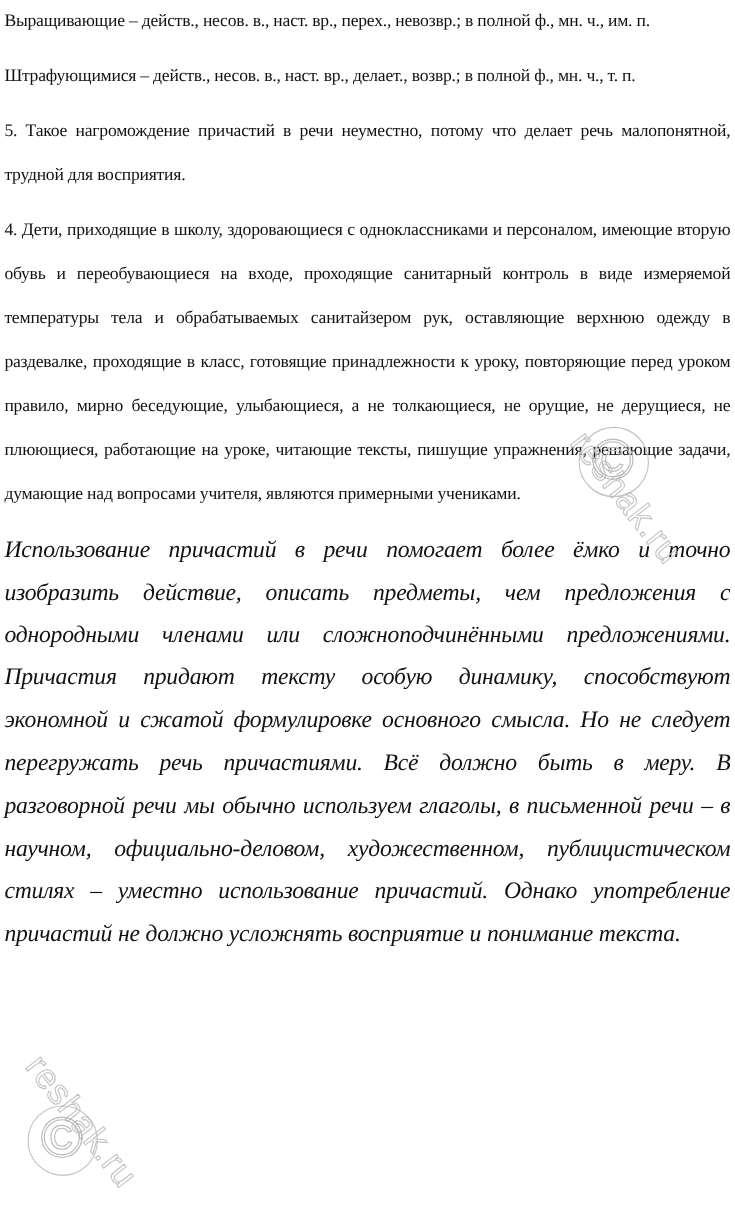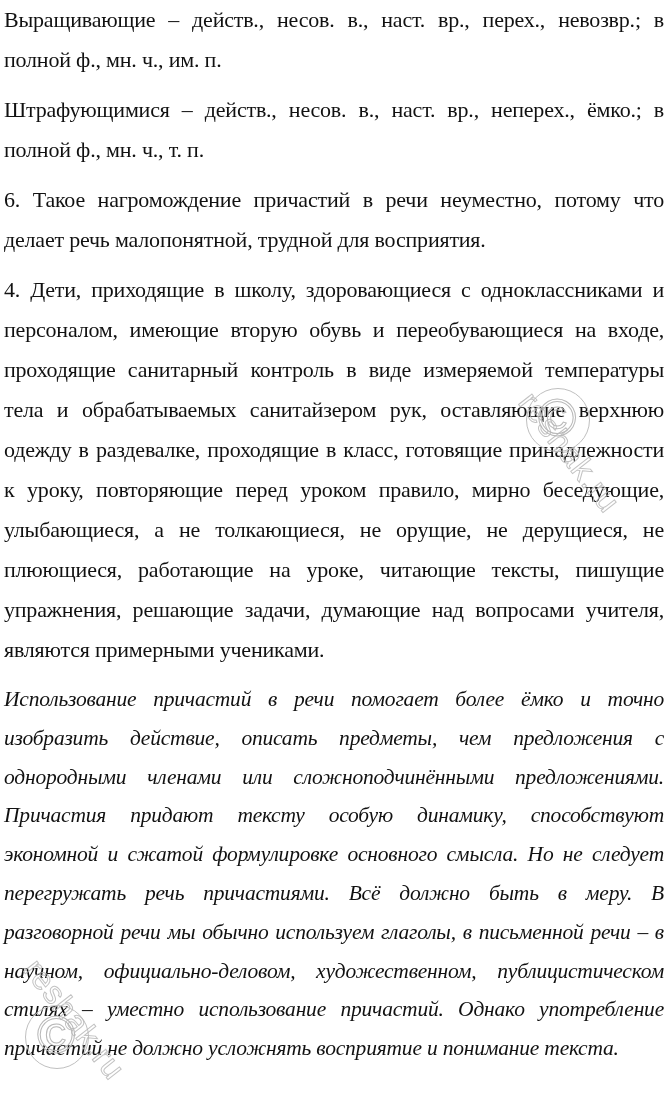--- a/index.html
+++ b/index.html
@@ -15,21 +15,21 @@
       font-family: "Liberation Serif", "DejaVu Serif", serif;
       color: #111111;
     }
     .page {
       position: absolute;
       left: 4px;
       top: 0;
       width: 660px;
     }
     .para {
-      font-size: 22px;
+      font-size: 16px;
       line-height: 40px;
       text-align: justify;
       margin: 0 0 10px 0;
       letter-spacing: -0.2px;
     }
     .italic {
       font-style: italic;
       font-size: 21.5px;
       line-height: 38.8px;
     }
@@ -56,22 +56,22 @@
       -webkit-text-stroke: 1px #b8b8b8;
       font-family: "Liberation Sans", "DejaVu Sans", sans-serif;
       pointer-events: none;
     }
   </style>
 </head>
 <body>
 
 <div class="page">
   <p class="para">Выращивающие – действ., несов. в., наст. вр., перех., невозвр.; в полной ф., мн. ч., им. п.</p>
-  <p class="para">Штрафующимися – действ., несов. в., наст. вр., неперех., ёмко.; в полной ф., мн. ч., т. п.</p>
-  <p class="para">6. Такое нагромождение причастий в речи неуместно, потому что делает речь малопонятной, трудной для восприятия.</p>
+  <p class="para">Штрафующимися – действ., несов. в., наст. вр., делает., возвр.; в полной ф., мн. ч., т. п.</p>
+  <p class="para">5. Такое нагромождение причастий в речи неуместно, потому что делает речь малопонятной, трудной для восприятия.</p>
   <p class="para">4. Дети, приходящие в школу, здоровающиеся с одноклассниками и персоналом, имеющие вторую обувь и переобувающиеся на входе, проходящие санитарный контроль в виде измеряемой температуры тела и обрабатываемых санитайзером рук, оставляющие верхнюю одежду в раздевалке, проходящие в класс, готовящие принадлежности к уроку, повторяющие перед уроком правило, мирно беседующие, улыбающиеся, а не толкающиеся, не орущие, не дерущиеся, не плюющиеся, работающие на уроке, читающие тексты, пишущие упражнения, решающие задачи, думающие над вопросами учителя, являются примерными учениками.</p>
   <p class="para italic">Использование причастий в речи помогает более ёмко и точно изобразить действие, описать предметы, чем предложения с однородными членами или сложноподчинёнными предложениями. Причастия придают тексту особую динамику, способствуют экономной и сжатой формулировке основного смысла. Но не следует перегружать речь причастиями. Всё должно быть в меру. В разговорной речи мы обычно используем глаголы, в письменной речи – в научном, официально-деловом, художественном, публицистическом стилях – уместно использование причастий. Однако употребление причастий не должно усложнять восприятие и понимание текста.</p>
 </div>
 
 <div class="wm-circle" style="left:526px; top:388px; width:62px; height:62px;"></div>
 <div class="wm-c" style="left:538px; top:388px; font-size:52px;">©</div>
 <div class="watermark" style="left:540px; top:385px; transform: rotate(52deg); transform-origin: left top; font-size:32px;">reshak.ru</div>
 
 <div class="wm-circle" style="left:25px; top:1005px; width:62px; height:62px;"></div>
 <div class="wm-c" style="left:37px; top:1005px; font-size:52px;">©</div>

